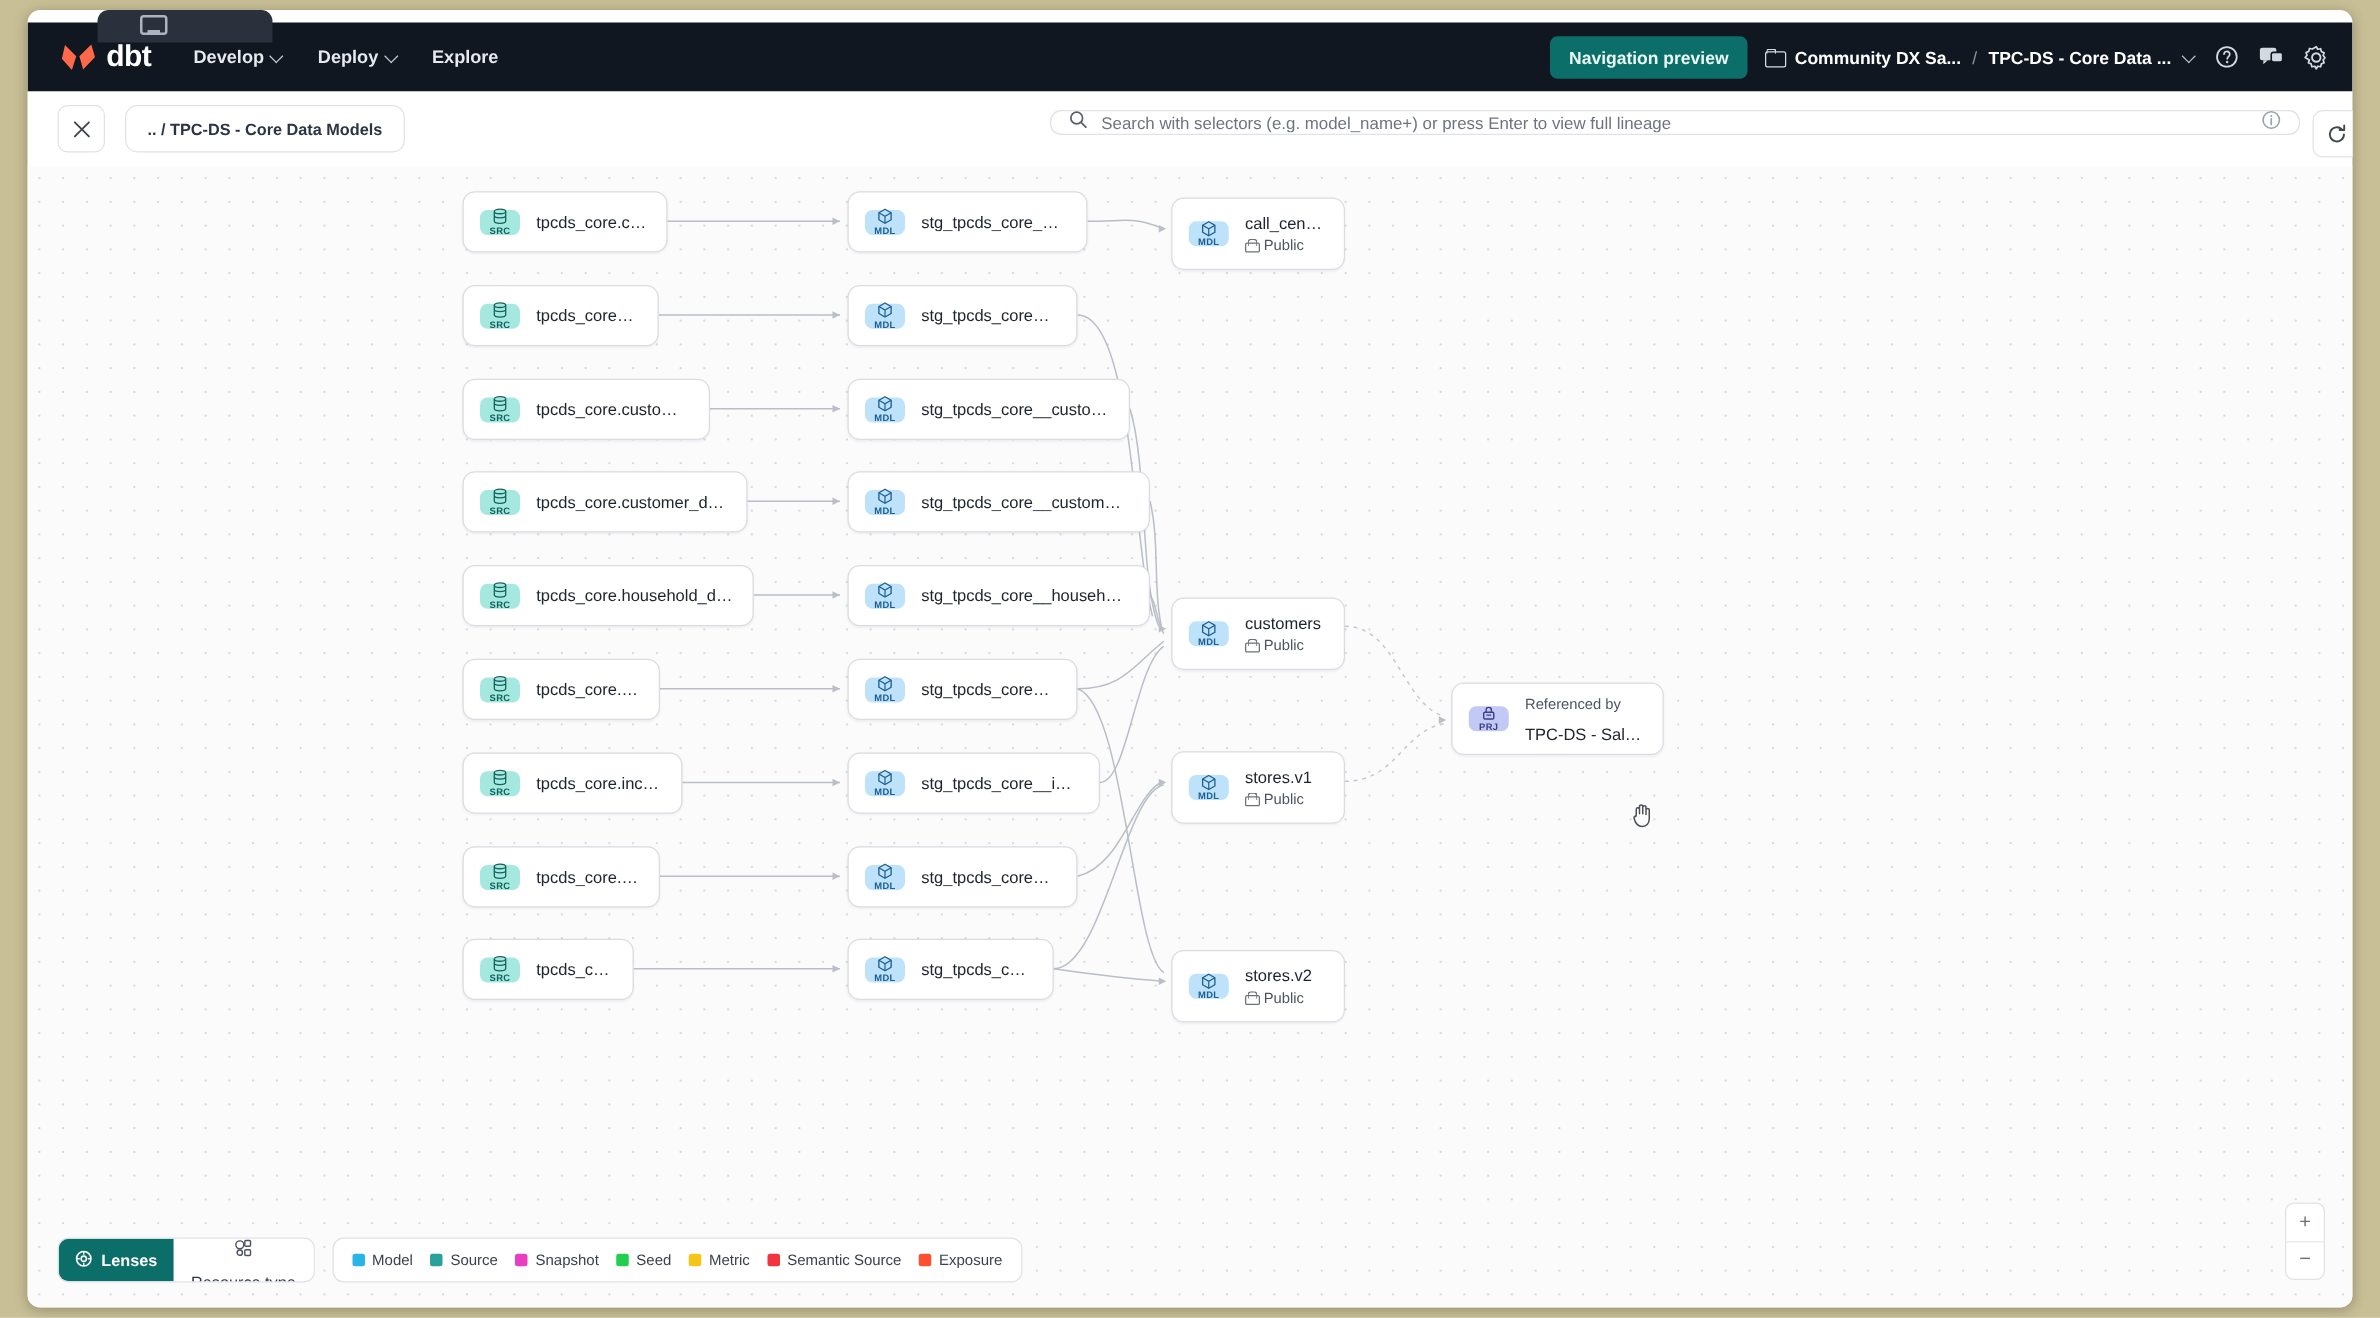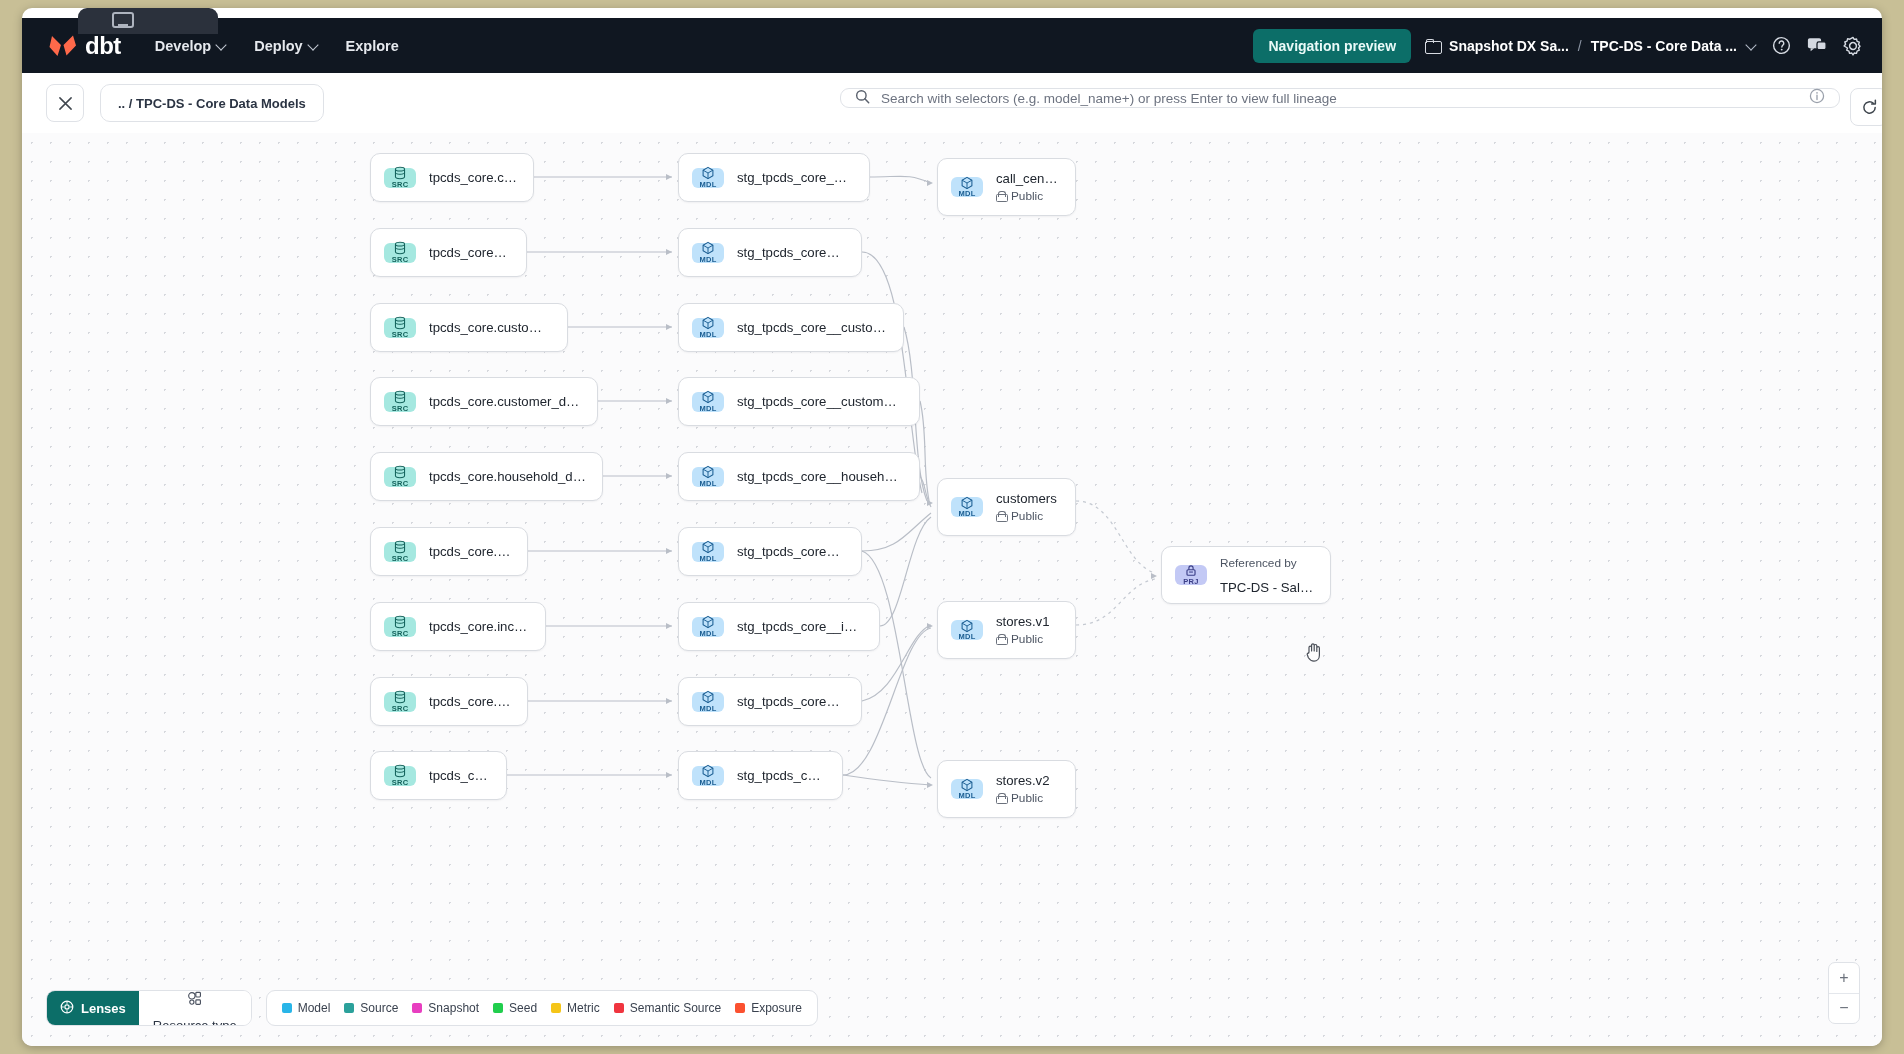--- a/index.html
+++ b/index.html
@@ -215,21 +215,21 @@
         <span class="chev"></span>
       </div>
       <div class="nav-item">
         <span>Explore</span>
       </div>
     </div>
     <div class="nav-right">
       <div class="nav-preview-btn">Navigation preview</div>
       <div class="crumbs">
         <span class="folder-ico"></span>
-        <span>Snapshot DX Sa...</span>
+        <span>Community DX Sa...</span>
         <span class="sep">/</span>
         <span>TPC-DS - Core Data ...</span>
         <span class="crumb-chev"></span>
       </div>
       <div class="nav-icon">
         <svg width="19" height="19" viewBox="0 0 20 20">
             <circle cx="10" cy="10" r="8.3" fill="none" stroke="#d4d9e1" stroke-width="1.5"></circle>
             <path d="M7.6 7.6a2.4 2.4 0 114 1.9c-.7.6-1.2 1-1.2 2" fill="none" stroke="#d4d9e1" stroke-width="1.5" stroke-linecap="round"></path>
             <circle cx="10.2" cy="14.3" r="1" fill="#d4d9e1"></circle>
           </svg>

